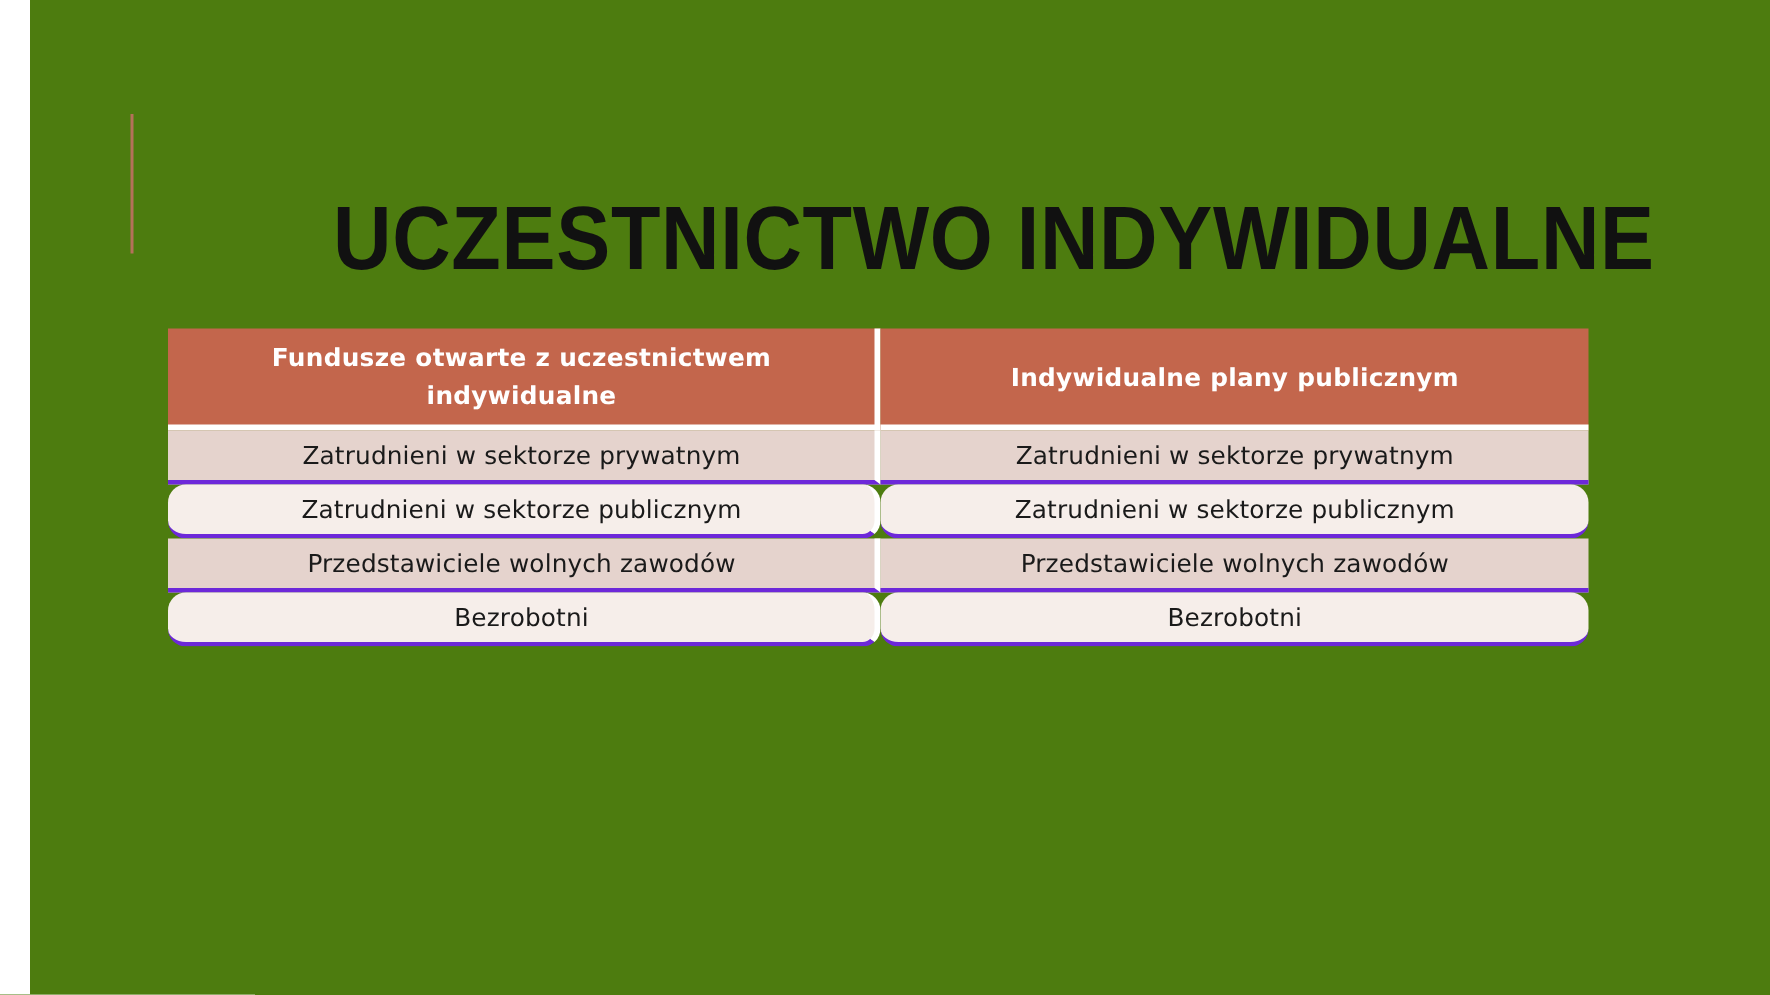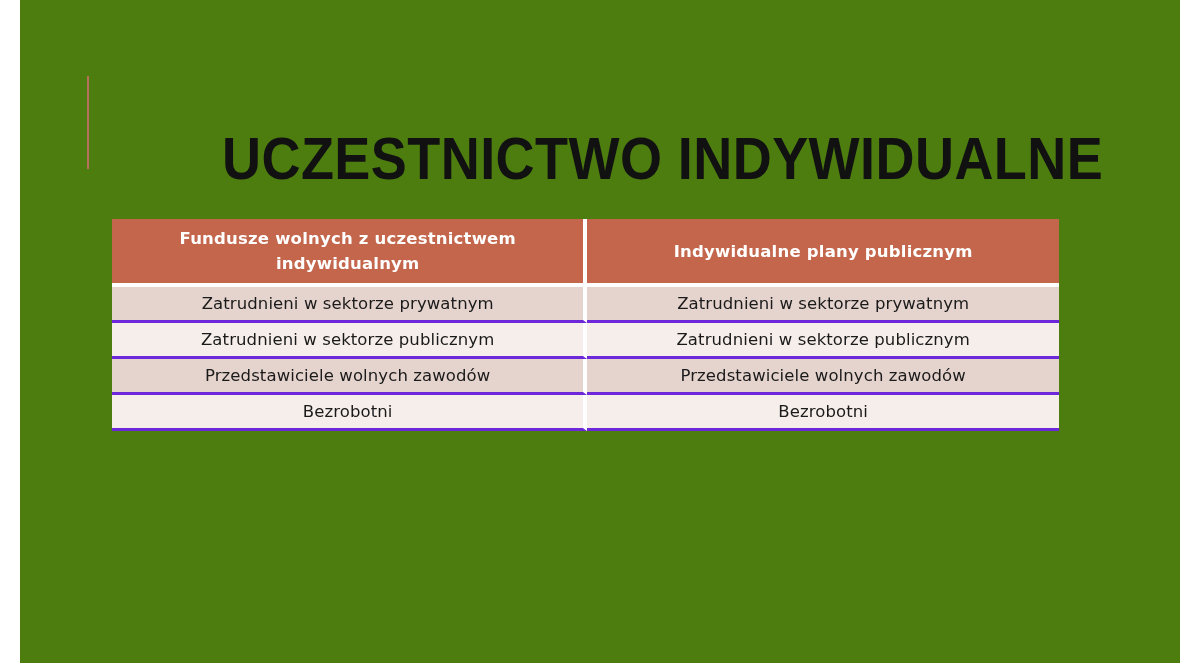--- a/index.html
+++ b/index.html
@@ -109,20 +109,21 @@
     height: 33px;
     letter-spacing: 0.1px;
   }
 
   table.data-table tbody tr.row-dark td {
     background: #e5d3cd;
   }
 
   table.data-table tbody tr.row-light td {
     background: #f6eeea;
+    border-radius: 12px;
   }
 
   table.data-table tbody tr.row-tall td {
     height: 61px;
     border-bottom: none;
   }
 </style>
 </head>
 <body>
 
@@ -130,21 +131,21 @@
 
   <div class="title-area">
     <div class="title-accent-bar"></div>
     <h1 class="slide-title">Uczestnictwo indywidualne</h1>
   </div>
 
   <div class="table-wrap">
     <table class="data-table">
       <thead>
         <tr>
-          <th>Fundusze wolnych z uczestnictwem indywidualnym</th>
+          <th>Fundusze otwarte z uczestnictwem indywidualne</th>
           <th>Indywidualne plany publicznym</th>
         </tr>
       </thead>
       <tbody>
         <tr class="row-dark">
           <td>Zatrudnieni w sektorze prywatnym</td>
           <td>Zatrudnieni w sektorze prywatnym</td>
         </tr>
         <tr class="row-light">
           <td>Zatrudnieni w sektorze publicznym</td>

